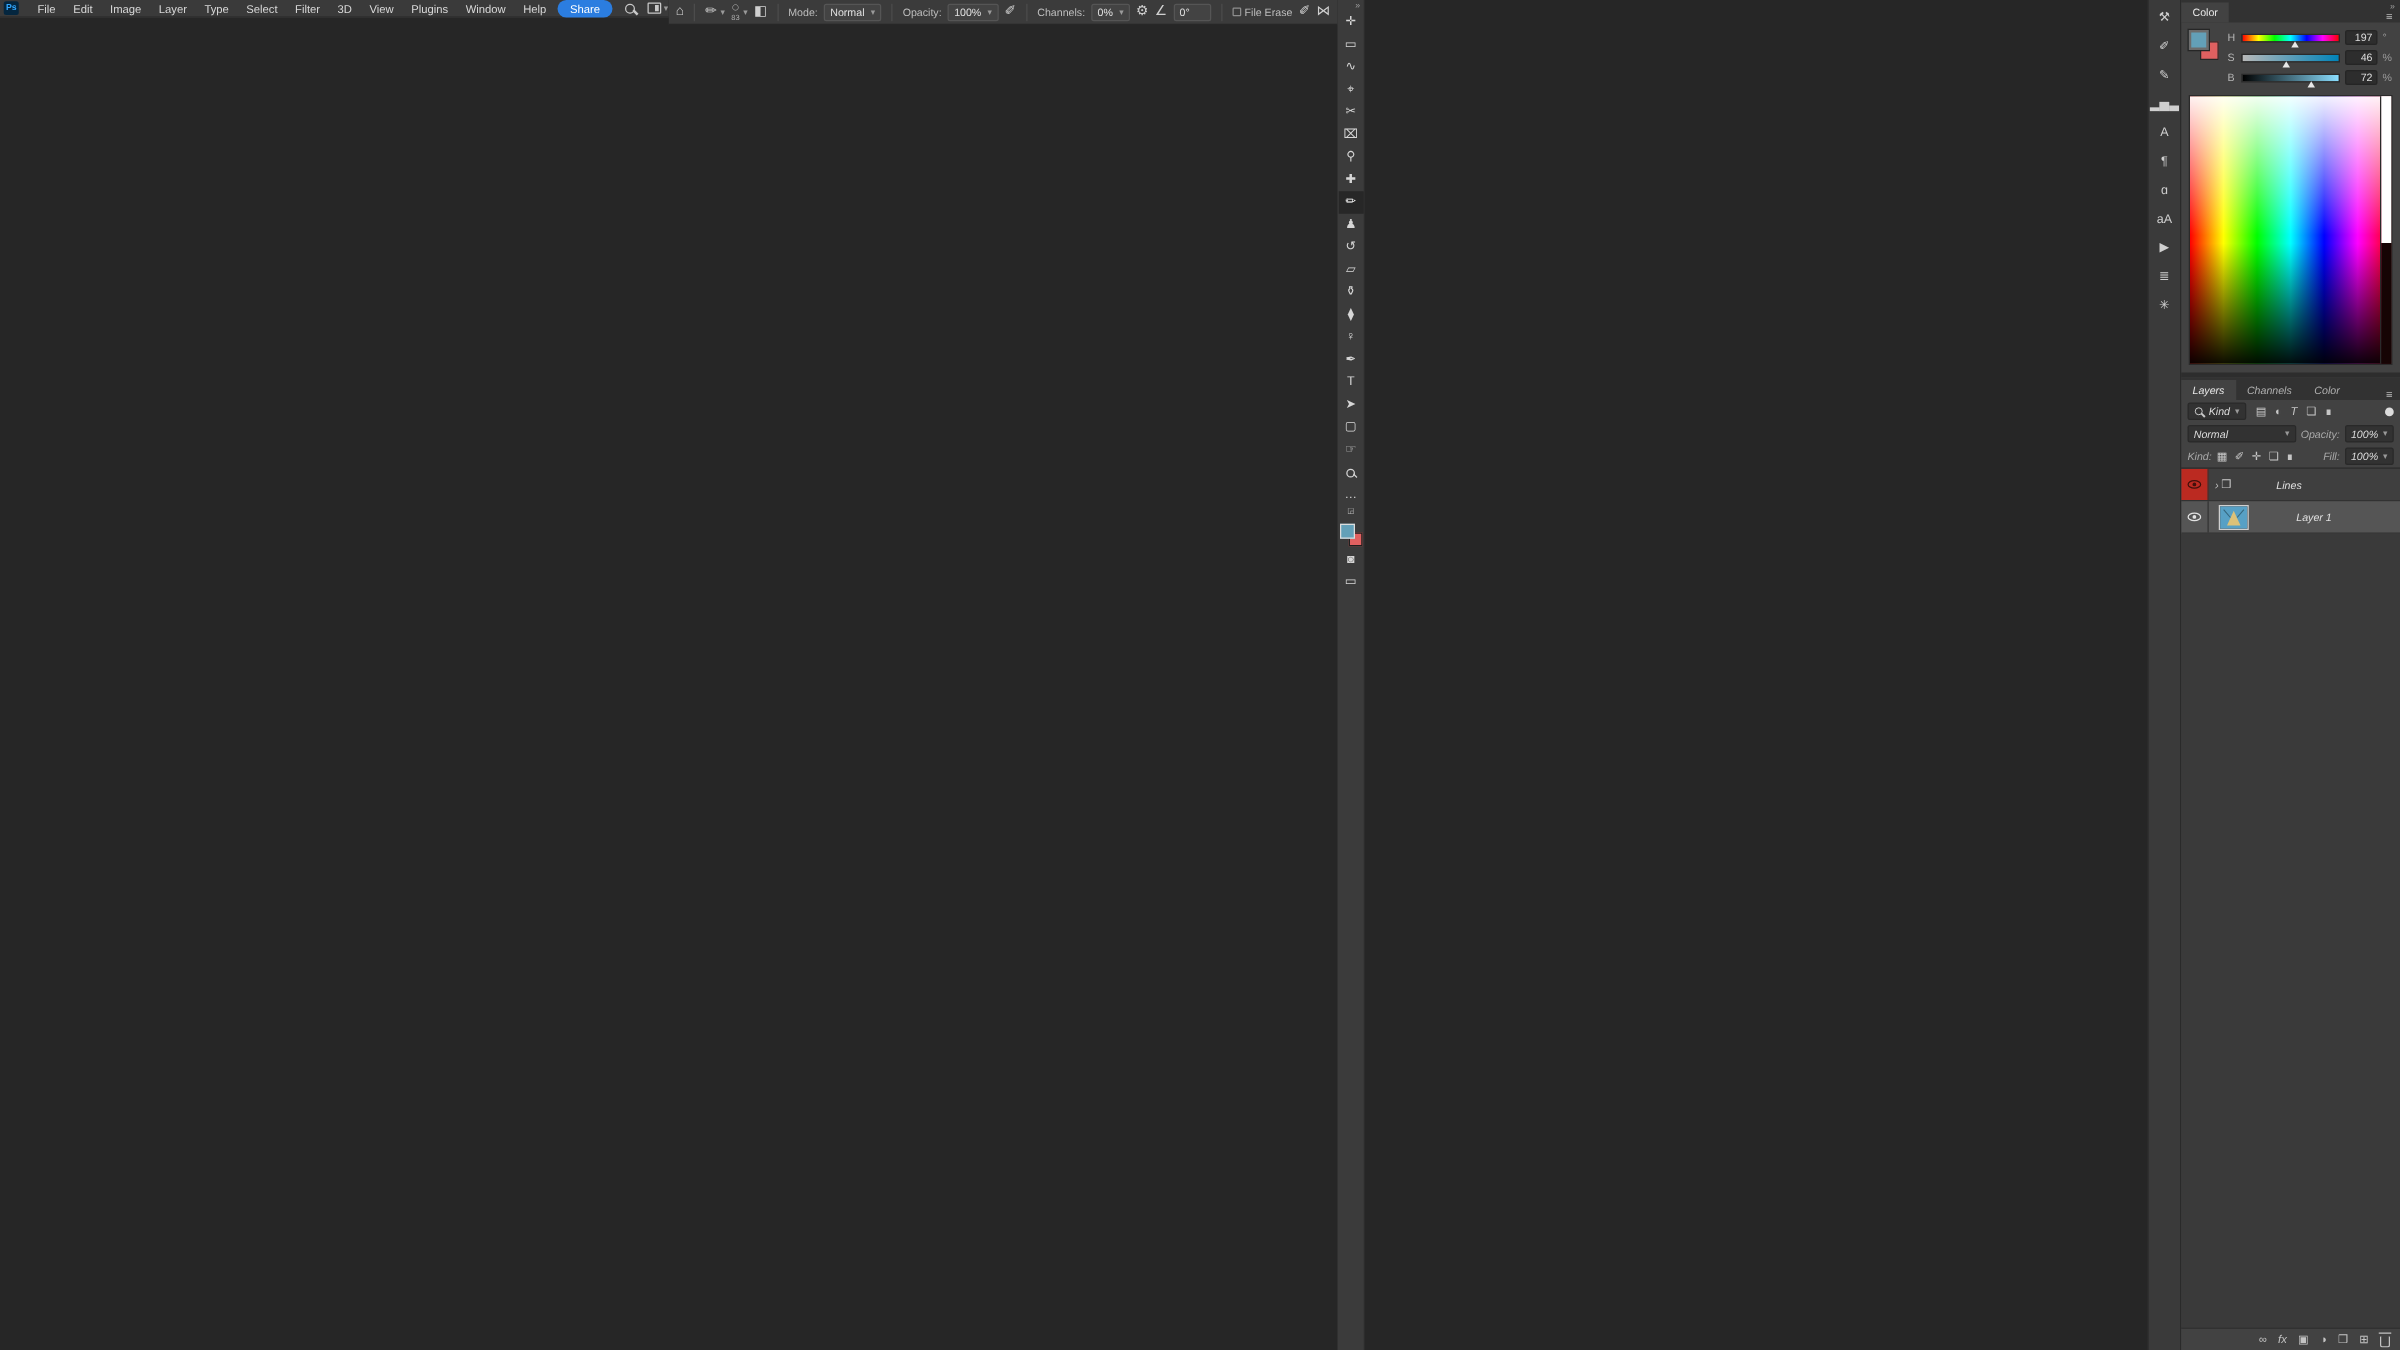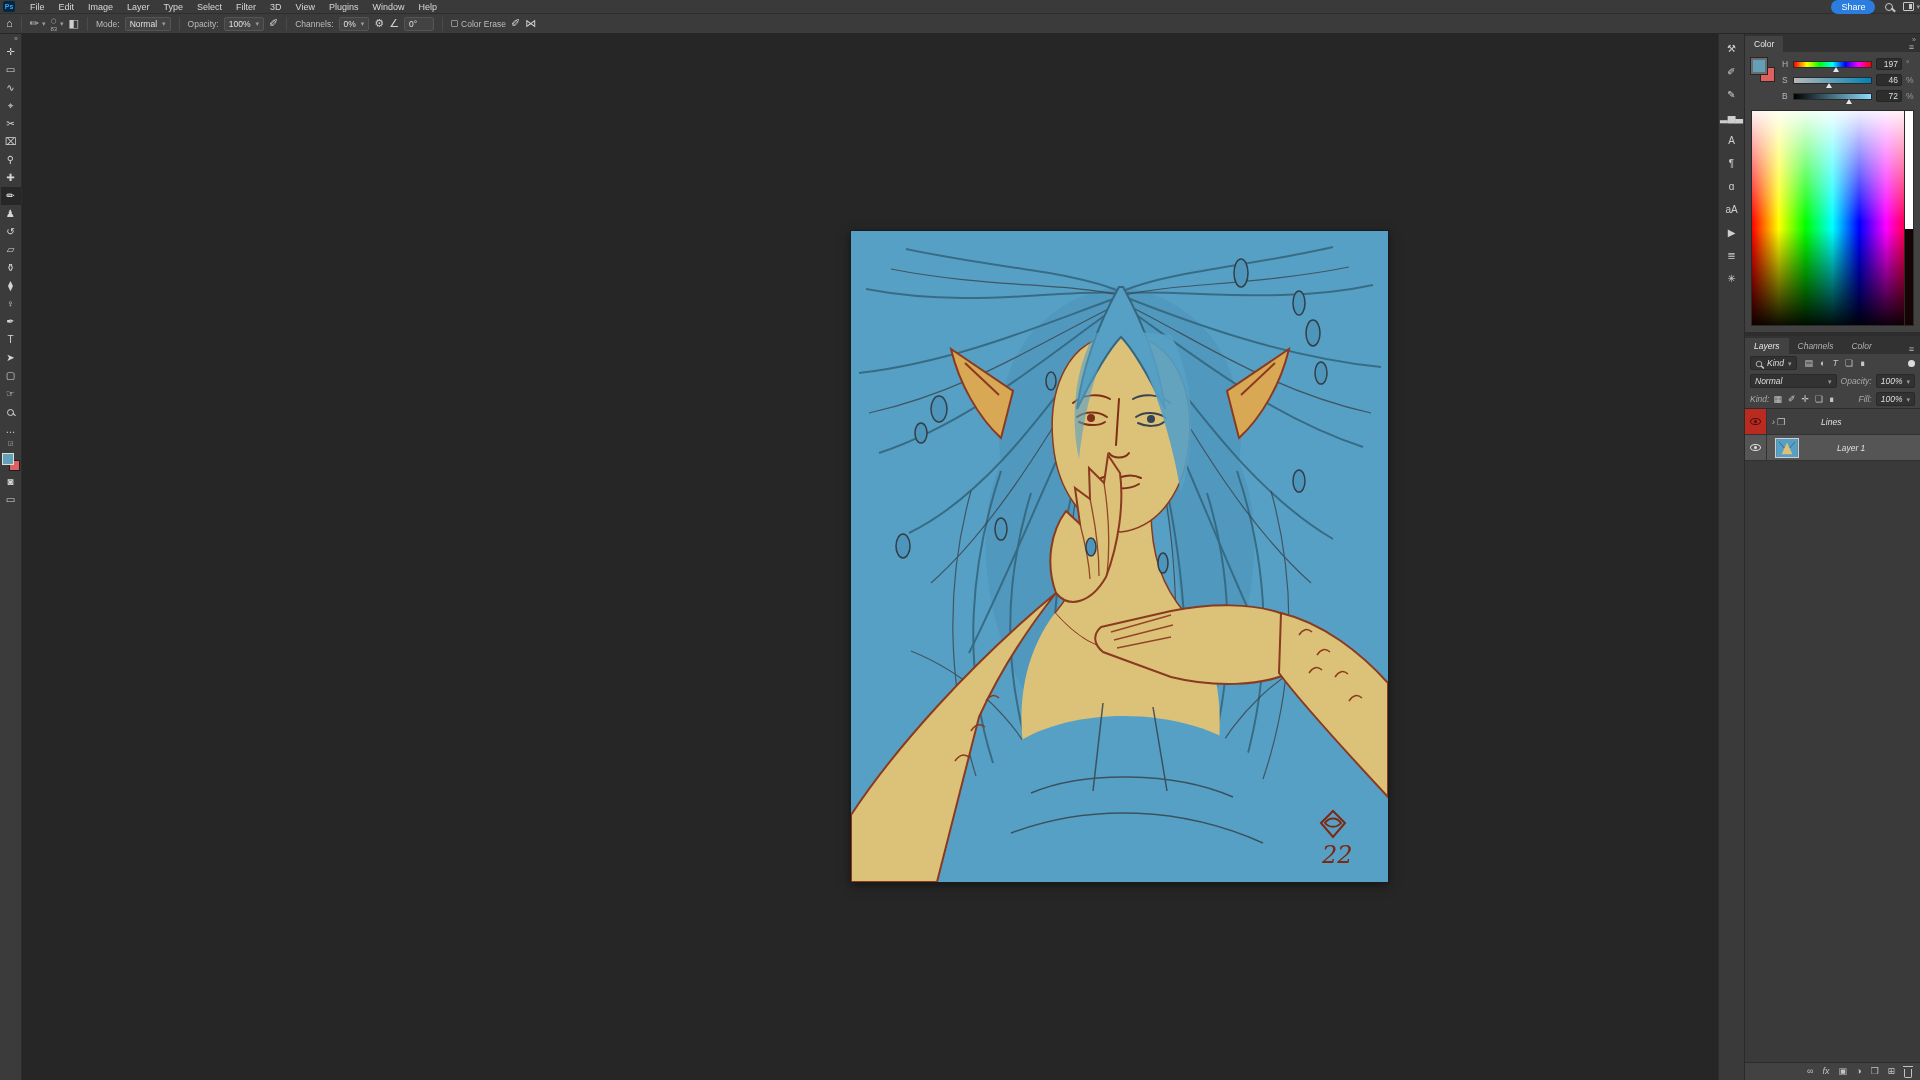--- a/index.html
+++ b/index.html
@@ -1,18 +1,18 @@
 <!DOCTYPE html>
 <html><head>
 <meta charset="utf-8">
 <style>
   * { margin:0; padding:0; box-sizing:border-box; }
   html,body { width:1920px; height:1080px; overflow:hidden; background:#262626;
     font-family:"Liberation Sans","DejaVu Sans",sans-serif; color:#cfcfcf; }
-  .app { width:1920px; height:1080px; display:flex; flex-direction:column; }
+  .app { width:1920px; height:1080px; display:flex; flex-direction:row; }
 
   
   .menubar { height:14px; background:#3a3a3a; display:flex; align-items:center; gap:2px;
     font-size:9px; color:#d8d8d8; border-bottom:1px solid #2e2e2e; flex:0 0 auto; }
   .ps-logo { width:12px; height:11px; margin:0 6px 0 3px; background:#04263f; color:#31a8ff;
     font-size:7px; font-weight:bold; display:flex; align-items:center; justify-content:center; border-radius:2px; }
   .menu-item { padding:1px 7px; cursor:default; }
   .menubar-right { margin-left:auto; display:flex; align-items:center; gap:10px; }
   .share-btn { background:#2b7de0; color:#fff; font-size:9px; padding:2px 10px; border-radius:8px; border:none; }
   .mag { width:8px; height:8px; border:1.4px solid #c9c9c9; border-radius:50%; position:relative; display:inline-block; }
@@ -96,21 +96,21 @@
     background:linear-gradient(to bottom, rgba(255,255,255,.95) 0%, rgba(255,255,255,0) 52%, rgba(0,0,0,0) 55%, rgba(0,0,0,.95) 100%),
                linear-gradient(to right,#f00,#ff0,#0f0,#0ff,#00f,#f0f,#f00); }
   .spectrum .cur { position:absolute; right:0; top:0; width:9px; height:100%;
     background:linear-gradient(to bottom,#fff 0 55%,#160404 55% 100%); border-left:1px solid #2a2a2a; }
 
   
   .layers-wrap { flex:1; display:flex; flex-direction:column; border-top:4px solid #2d2d2d; min-height:0;font-style:italic; }
   .lp-row { display:flex; align-items:center; gap:4px; padding:2px 5px; flex:0 0 auto; }
   .lp-ico { font-size:9px; color:#c6c6c6; }
   .lp-field { background:#323232; border:1px solid #292929; border-radius:2px; padding:1px 4px;
-    display:flex; align-items:flex-end; gap:4px; color:#ddd; }
+    display:flex; align-items:center; gap:4px; color:#ddd; }
   .lp-label { color:#a9a9a9; }
   .toggle-dot { width:7px; height:7px; background:#dcdcdc; border-radius:50%; margin-left:auto; }
   .layer-list { flex:1; background:#3a3a3a; border-top:1px solid #2c2c2c; overflow:hidden; min-height:0; }
   .layer-row { height:26px; display:flex; align-items:center; border-bottom:1px solid #323232; background:#3f3f3f; }
   .layer-row.selected { background:#555555; }
   .eye-cell { width:22px; height:100%; display:flex; align-items:center; justify-content:center;
     border-right:1px solid #333; }
   .eye-cell.red { background:#bb2a21; }
   .eye { width:11px; height:7px; border:1px solid #e2e2e2; border-radius:50%; position:relative; }
   .eye::after { content:""; position:absolute; width:3px; height:3px; border-radius:50%; background:#e2e2e2; top:1px; left:3px; }
@@ -182,21 +182,21 @@
       <span class="ddv" data-name="chevron-down-icon">▾</span>
     </span>
     <span class="ob-ico" data-name="smoothing-gear-icon">⚙</span>
     <span class="ob-ico" data-name="brush-angle-icon">∠</span>
     <span class="field" data-name="brush-angle-input">
       <span>0°</span>
     </span>
     <span class="ob-sep" data-name="divider"></span>
     <span class="ob-group" data-name="auto-erase-checkbox">
       <span class="chk" data-name="checkbox-icon"></span>
-      <span>Color Erase</span>
+      <span>File Erase</span>
     </span>
     <span class="ob-ico" data-name="pressure-size-icon">✐</span>
     <span class="ob-ico" data-name="paint-symmetry-icon">⋈</span>
   </div>
 
   <div class="main">
 
     <div class="toolbar" data-name="tools-panel">
       <span class="tb-collapse" data-name="toolbar-collapse-icon">»</span>
       <div style="display:flex;flex-direction:column;align-items:center">

